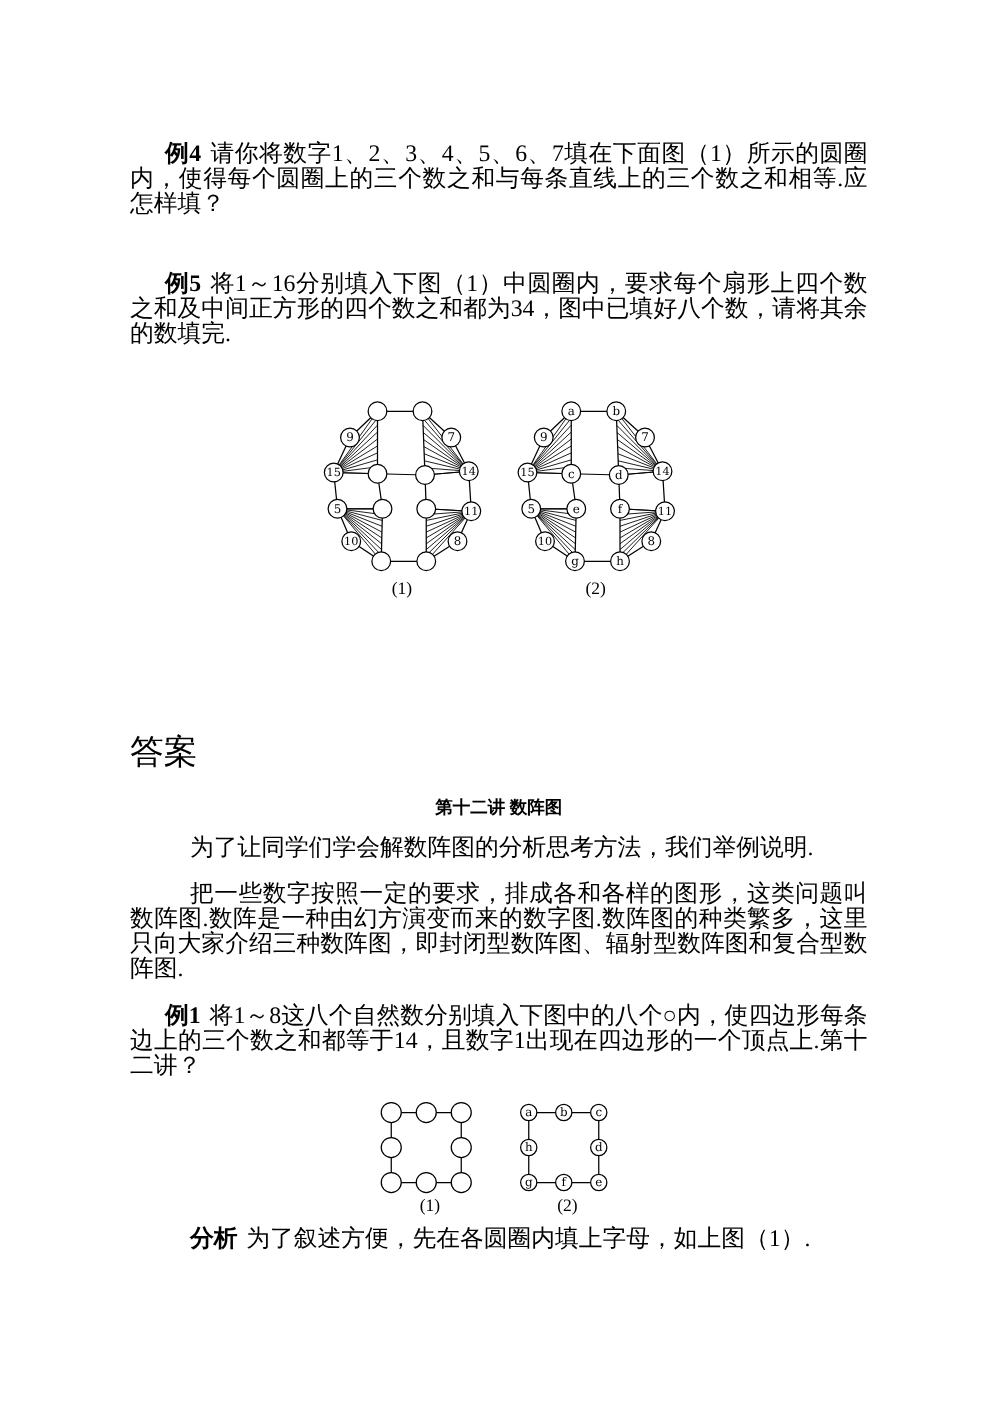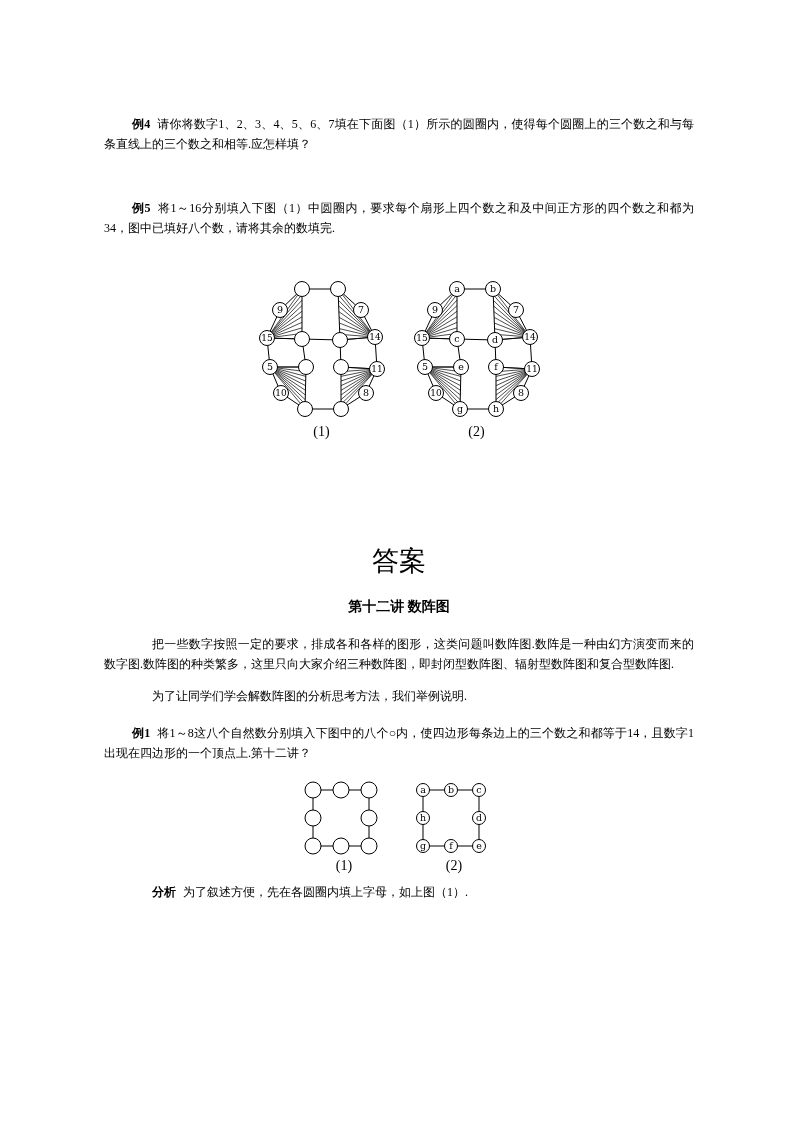--- a/index.html
+++ b/index.html
@@ -6,34 +6,33 @@
   body{
     width:793px;height:1122px;background:#ffffff;color:#000;
     font-family:"Liberation Serif","DejaVu Serif",serif;
     position:relative;overflow:hidden;
   }
   .content{
     position:absolute;left:104px;top:114px;width:590px;
   }
   p{margin:0;}
   .para{
-    font-size:12px;line-height:20px;letter-spacing:0;
+    font-size:19px;line-height:20px;letter-spacing:0;
     text-align:justify;
   }
   .ex-indent{text-indent:28px;}
   .body-indent{text-indent:48px;}
   .exlabel{font-weight:bold;margin-right:7px;}
   .ex5{margin-top:44px;}
   .diagram-row{display:flex;justify-content:center;align-items:flex-start;}
   .wheels{margin-top:40px;}
   .fig{margin:0;display:flex;flex-direction:column;align-items:center;}
   .cap{font-size:14px;line-height:16px;margin-top:2px;text-align:center;}
   .answer-title{
     margin-top:105px;font-size:27px;line-height:33px;font-weight:normal;
-    text-align:center;
   }
   .lecture-title{
     margin-top:5px;font-size:14px;line-height:21px;font-weight:bold;
     text-align:center;
   }
   .p1{margin-top:17px;}
   .p2{margin-top:12px;}
   .ex1{margin-top:17px;}
   .squares{margin-top:17px;}
   .analysis{margin-top:8px;}
@@ -241,23 +240,23 @@
           <text x="97" y="134.2" text-anchor="middle" font-size="9.5" font-family="&quot;DejaVu Serif&quot;,&quot;Liberation Serif&quot;,serif" fill="#000000">h</text>
         </svg>
       <figcaption class="cap">(2)</figcaption>
     </figure>
   </div>
 
   <h1 class="answer-title">答案</h1>
 
   <h2 class="lecture-title">第十二讲 数阵图</h2>
 
+  <p class="para body-indent p2">为了让同学们学会解数阵图的分析思考方法，我们举例说明.</p>
+
   <p class="para body-indent p1">把一些数字按照一定的要求，排成各和各样的图形，这类问题叫数阵图.数阵是一种由幻方演变而来的数字图.数阵图的种类繁多，这里只向大家介绍三种数阵图，即封闭型数阵图、辐射型数阵图和复合型数阵图.</p>
-
-  <p class="para body-indent p2">为了让同学们学会解数阵图的分析思考方法，我们举例说明.</p>
 
   <p class="para ex-indent ex1"><span class="exlabel">例1</span><span>将1～8这八个自然数分别填入下图中的八个○内，使四边形每条边上的三个数之和都等于14，且数字1出现在四边形的一个顶点上.第十二讲？</span></p>
 
   <div class="diagram-row squares">
     <figure class="fig">
       <svg id="square1" width="110" height="76" viewBox="0 0 110 76">
           <line x1="24" y1="10" x2="52" y2="10" stroke="#000000" stroke-width="1"></line>
           <line x1="52" y1="10" x2="80" y2="10" stroke="#000000" stroke-width="1"></line>
           <line x1="80" y1="10" x2="80" y2="38" stroke="#000000" stroke-width="1"></line>
           <line x1="80" y1="38" x2="80" y2="66" stroke="#000000" stroke-width="1"></line>

